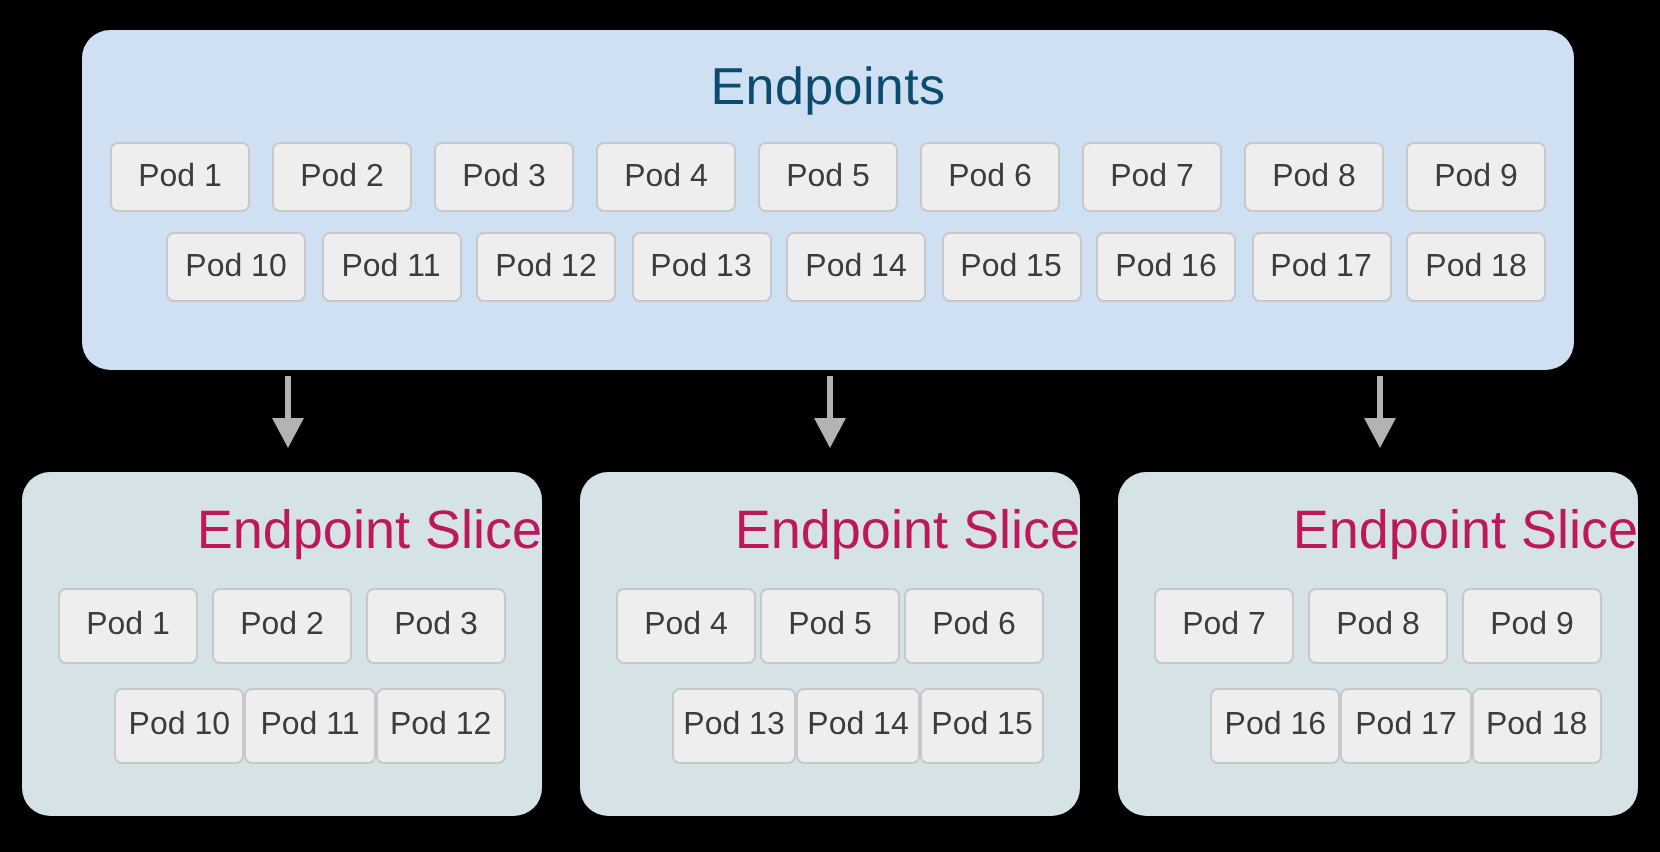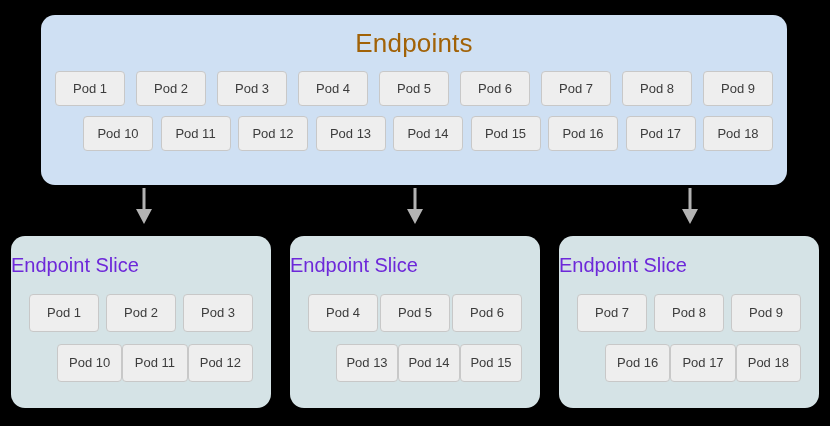--- a/index.html
+++ b/index.html
@@ -31,21 +31,21 @@
     border-radius: 14px;
     box-sizing: border-box;
   }
   .endpoints-title {
     position: absolute;
     left: 0;
     top: 12px;
     width: 100%;
     text-align: center;
     font-size: 26px;
-    color: #a16207;
+    color: #0c4a6e;
     letter-spacing: 0.2px;
     line-height: 32px;
   }
   .endpoints-rows {
     position: absolute;
     left: 14px;
     top: 56px;
     right: 14px;
   }
   .pod-row {
@@ -53,21 +53,21 @@
     justify-content: space-between;
     margin-bottom: 10px;
   }
   .pod-row:last-child { margin-bottom: 0; padding-left: 28px; }
 
   .chip {
     background: #eeeeee;
     border: 1px solid #c8c8c8;
     border-radius: 4px;
     color: #3c3c3c;
-    font-size: 13px;
+    font-size: 16px;
     text-align: center;
     box-sizing: border-box;
   }
   .endpoints-rows .chip {
     width: 70px;
     height: 35px;
     line-height: 33px;
   }
 
   
@@ -92,23 +92,23 @@
   }
   .slice-1 { left: 11px;  width: 260px; }
   .slice-2 { left: 290px; width: 250px; }
   .slice-3 { left: 559px; width: 260px; }
 
   .slice-title {
     position: absolute;
     left: 0;
     top: 14px;
     width: 100%;
-    text-align: left;
-    font-size: 20px;
-    color: #6d28d9;
+    text-align: right;
+    font-size: 27px;
+    color: #be185d;
     line-height: 30px;
   }
   .slice-rows {
     position: absolute;
     left: 18px;
     right: 18px;
     top: 58px;
   }
   .slice-rows .pod-row { margin-bottom: 12px; }
   .slice-rows .chip {

